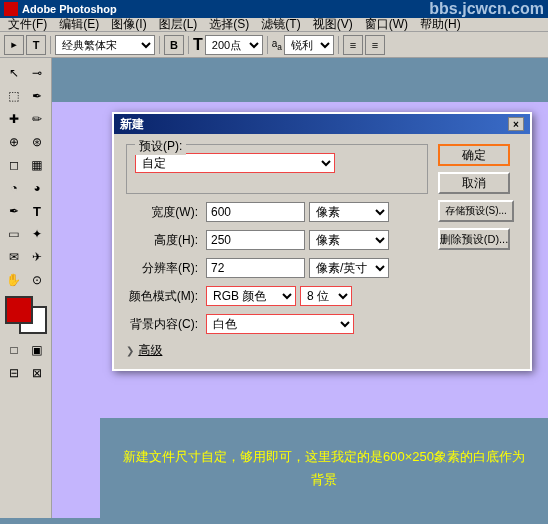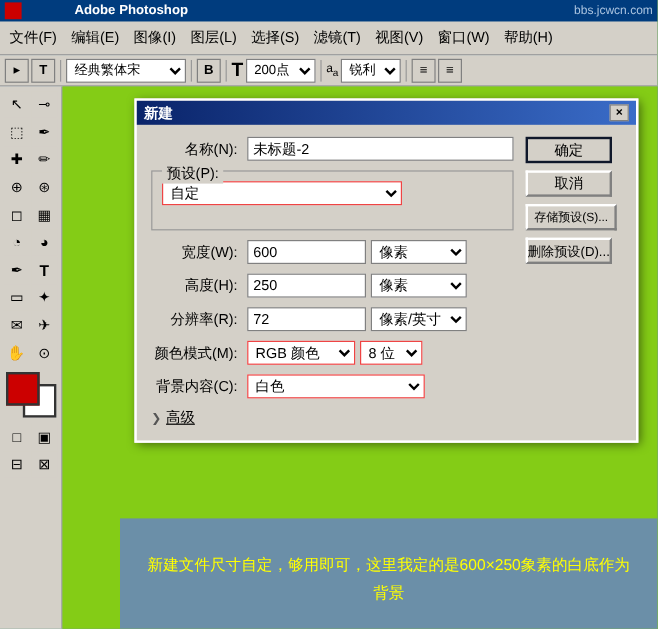--- a/index.html
+++ b/index.html
@@ -16,42 +16,41 @@
     
     .title-bar {
       background: #003c7e;
       color: white;
       height: 18px;
       display: flex;
       align-items: center;
       padding: 0 4px;
       font-size: 11px;
       font-weight: bold;
-      gap: 40px;
     }
     .title-bar-icon {
       width: 14px;
       height: 14px;
       margin-right: 4px;
       background: #cc0000;
       display: inline-block;
     }
     .title-bar-title {
       flex: 1;
     }
     .title-bar-watermark {
       color: #aac4e0;
-      font-size: 10px;
-      font-weight: normal;
+      font-size: 16px;
+      font-weight: bold;
     }
 
     
     .menu-bar {
       background: #d4d0c8;
-      height: 28px;
+      height: 14px;
       display: flex;
       align-items: center;
       padding: 0 2px;
       border-bottom: 1px solid #a0a0a0;
       font-size: 12px;
     }
     .menu-item {
       padding: 2px 6px;
       cursor: pointer;
       color: #000;
@@ -148,21 +147,22 @@
       background: #cc0000;
       border: 2px solid #333;
       top: 0;
       left: 0;
     }
 
     
     .content-area {
       flex: 1;
       position: relative;
-      background: #84cc16;
+      background: #c4b5fd;
+      margin-top: 44px;
     }
 
     
     .dialog {
       position: absolute;
       top: 10px;
       left: 60px;
       width: 420px;
       background: #d4d0c8;
       border: 2px solid #ffffff;
@@ -271,21 +271,21 @@
       border: 2px solid;
       border-color: #ffffff #808080 #808080 #ffffff;
       font-size: 12px;
       cursor: pointer;
       text-align: center;
       display: flex;
       align-items: center;
       justify-content: center;
     }
     .dialog-btn-default {
-      border: 2px solid #0f172a;
+      border: 2px solid #f97316;
       background: #d4d0c8;
     }
     .image-size-label {
       font-size: 11px;
       color: #333;
       text-align: right;
       margin-top: 20px;
     }
     .advanced-row {
       display: flex;
@@ -433,24 +433,20 @@
 
     <div class="dialog">
       <div class="dialog-title-bar">
         <span>新建</span>
         <div class="dialog-close-btn">×</div>
       </div>
 
       <div class="dialog-body">
         <div class="dialog-left">
 
-          <div class="form-row">
-            <label class="form-label">名称(N):</label>
-            <input class="form-input" type="text" style="width: 210px;" value="未标题-2">
-          </div>
 
           <div class="preset-group">
             <span class="preset-legend">预设(P):</span>
             <div class="form-row" style="margin-bottom:0;">
               <select class="form-select" style="width:200px;">
                 <option>自定</option>
               </select>
             </div>
           </div>
 

